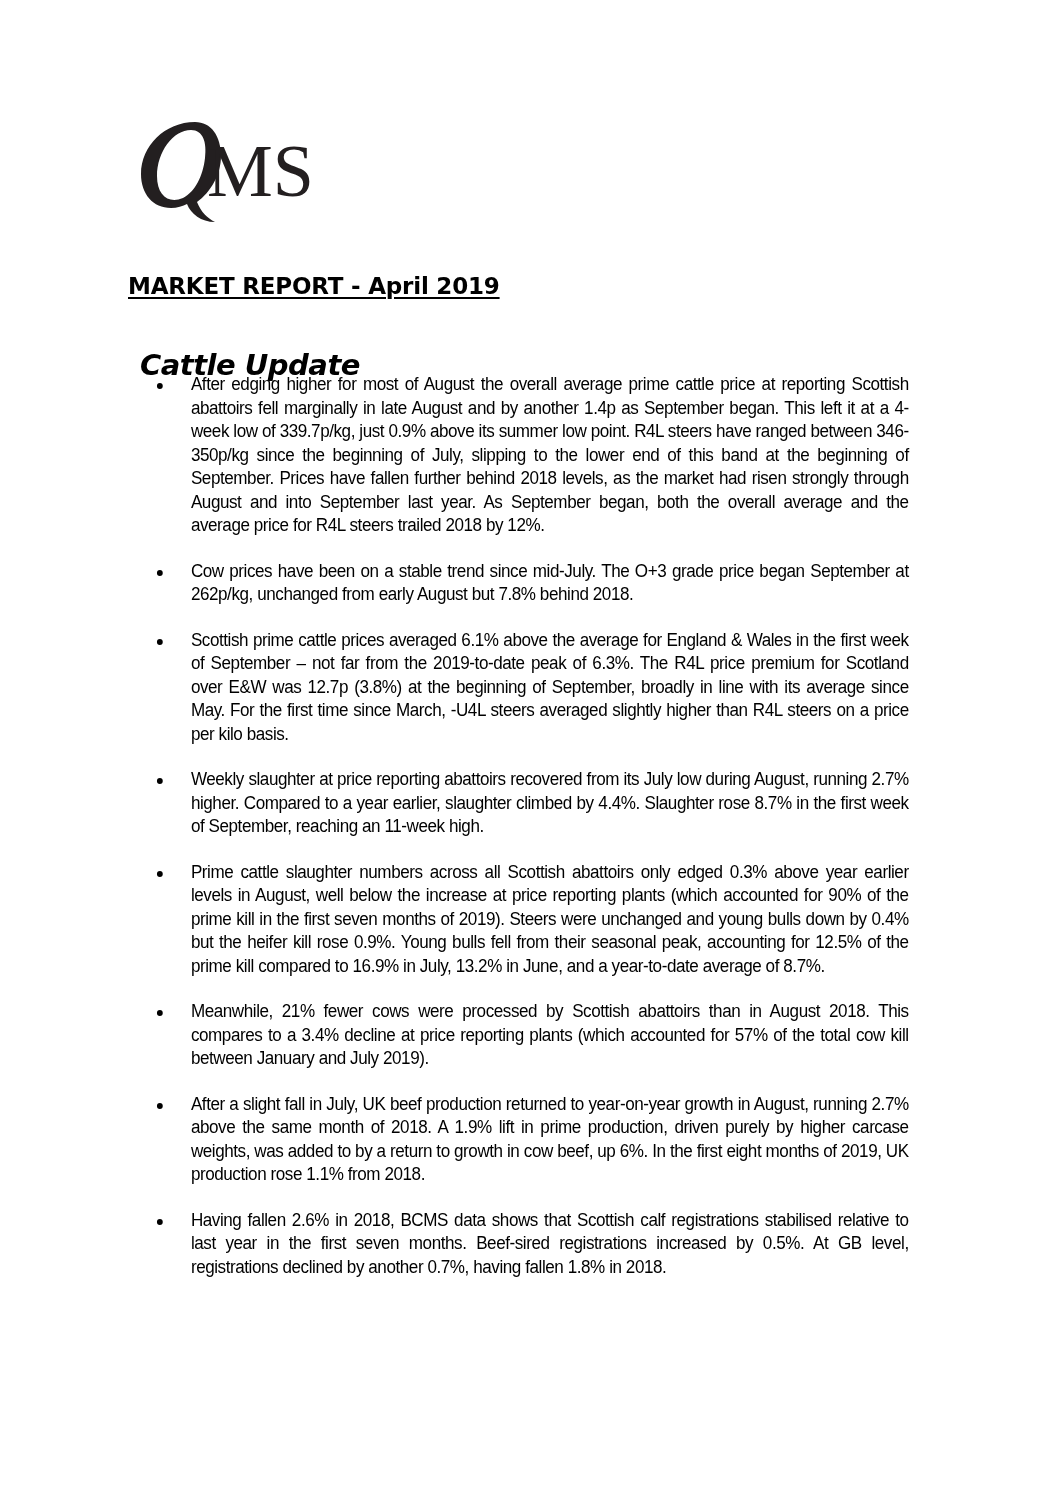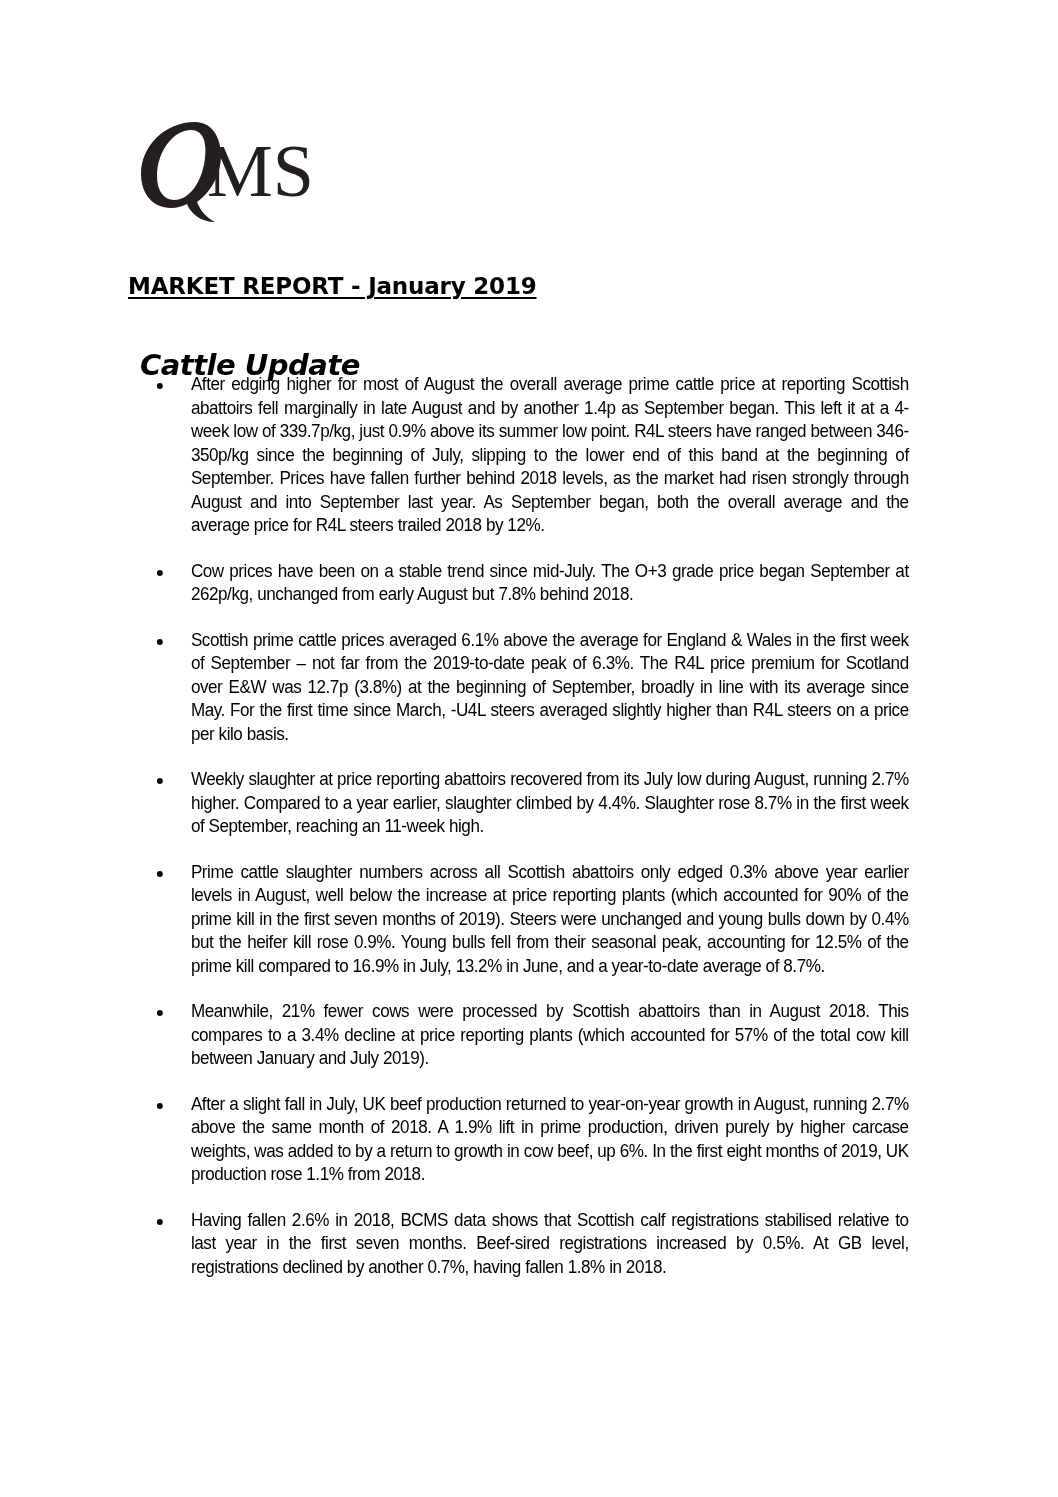--- a/index.html
+++ b/index.html
@@ -39,21 +39,21 @@
 <body>
 
 <div class="logo">
   <svg width="210" height="108" viewBox="0 0 210 108">
 
     <path d="M60 6 C30 6 6 30 6 58 C6 78 18 92 36 92 C42 92 48 90 52 88 C56 98 66 106 80 106 C72 102 66 96 62 86 C76 76 86 58 86 40 C86 20 76 6 60 6 Z M56 14 C68 14 72 26 70 42 C68 60 60 76 48 82 C34 88 22 80 22 60 C22 36 38 14 56 14 Z" fill="#231f20"></path>
     <text x="72" y="80" font-family="Liberation Serif, serif" font-size="74" fill="#231f20">MS</text>
   </svg>
 </div>
 
-<h1 class="report-title">MARKET REPORT - January 2019</h1>
+<h1 class="report-title">MARKET REPORT - April 2019</h1>
 
 <h2 class="section-title">Cattle Update</h2>
 
 <ul class="bullets">
   <li class="bullet">
     <span class="bullet-dot"></span>
     <span>After edging higher for most of August the overall average prime cattle price at reporting Scottish abattoirs fell marginally in late August and by another 1.4p as September began.  This left it at a 4-week low of 339.7p/kg, just 0.9% above its summer low point.  R4L steers have ranged between 346-350p/kg since the beginning of July, slipping to the lower end of this band at the beginning of September.  Prices have fallen further behind 2018 levels, as the market had risen strongly through August and into September last year.  As September began, both the overall average and the average price for R4L steers trailed 2018 by 12%.</span>
   </li>
   <li class="bullet">
     <span class="bullet-dot"></span>

